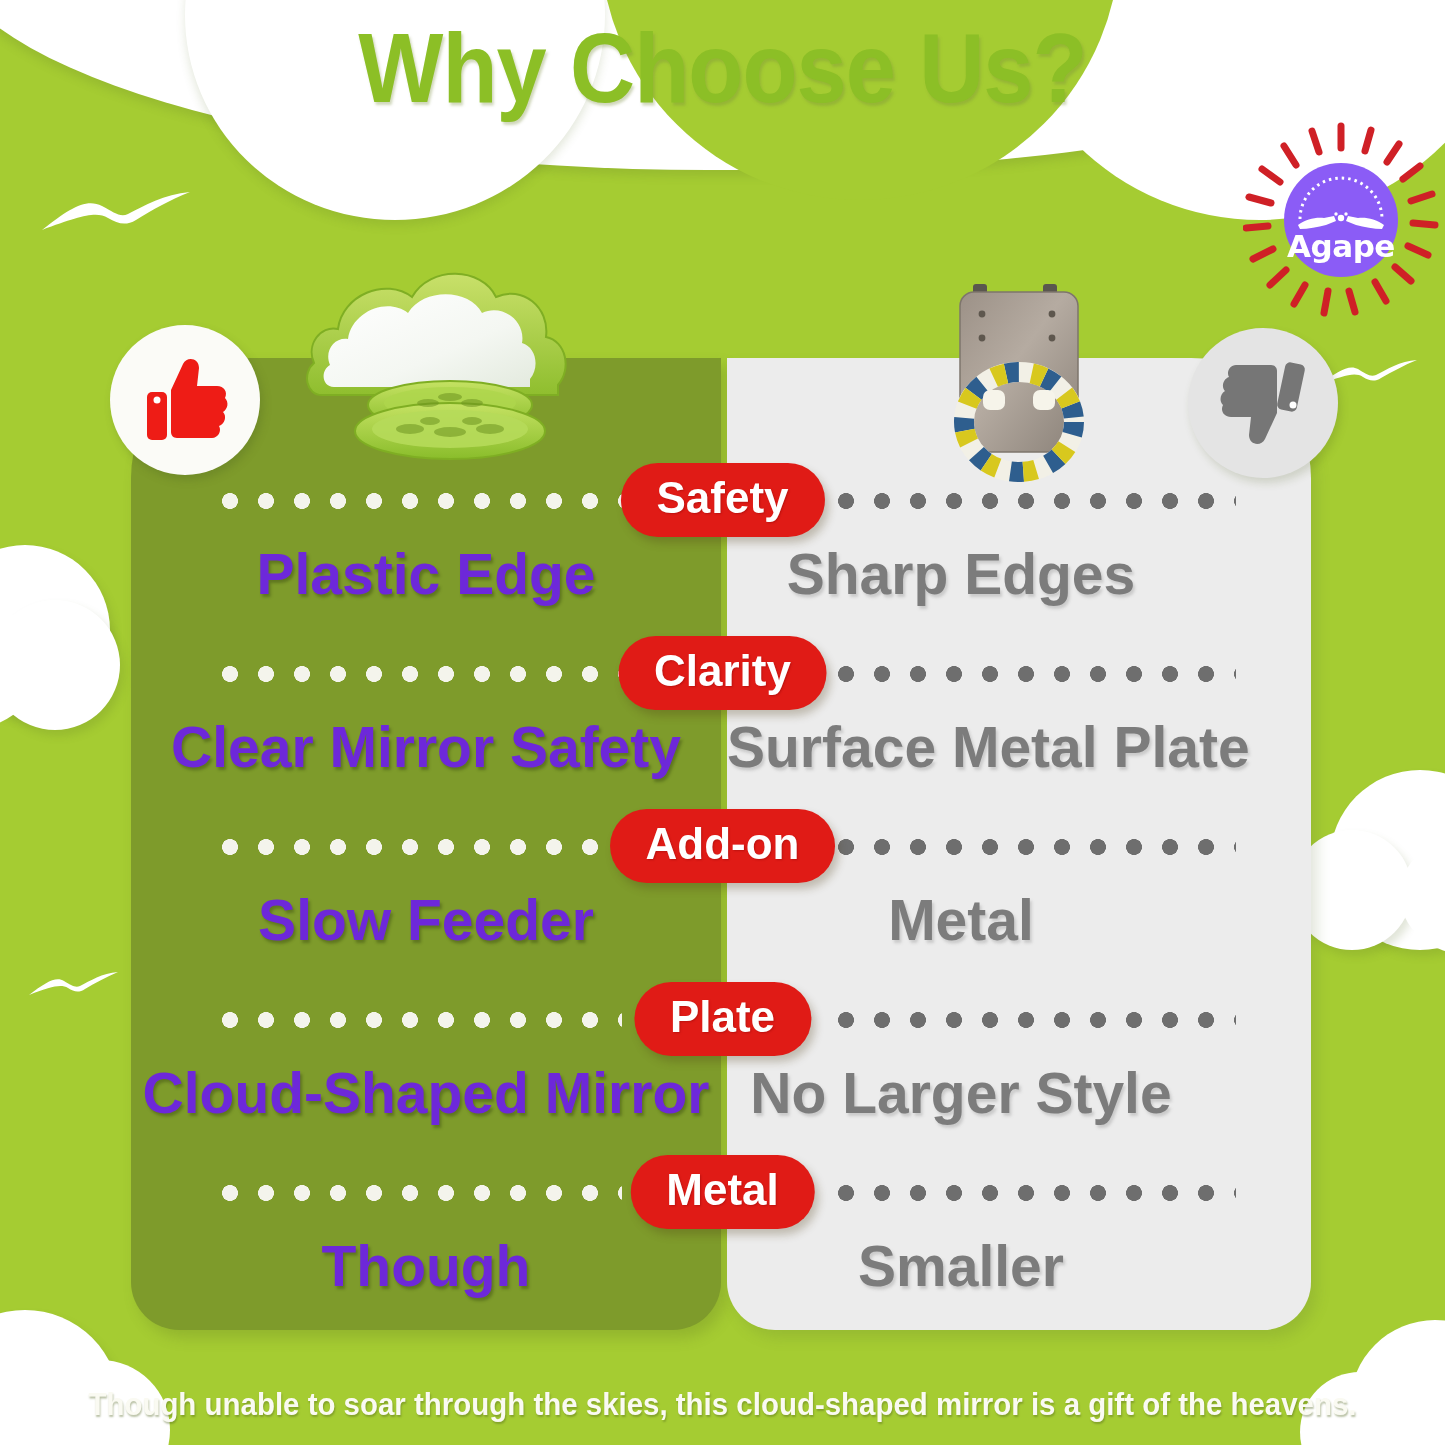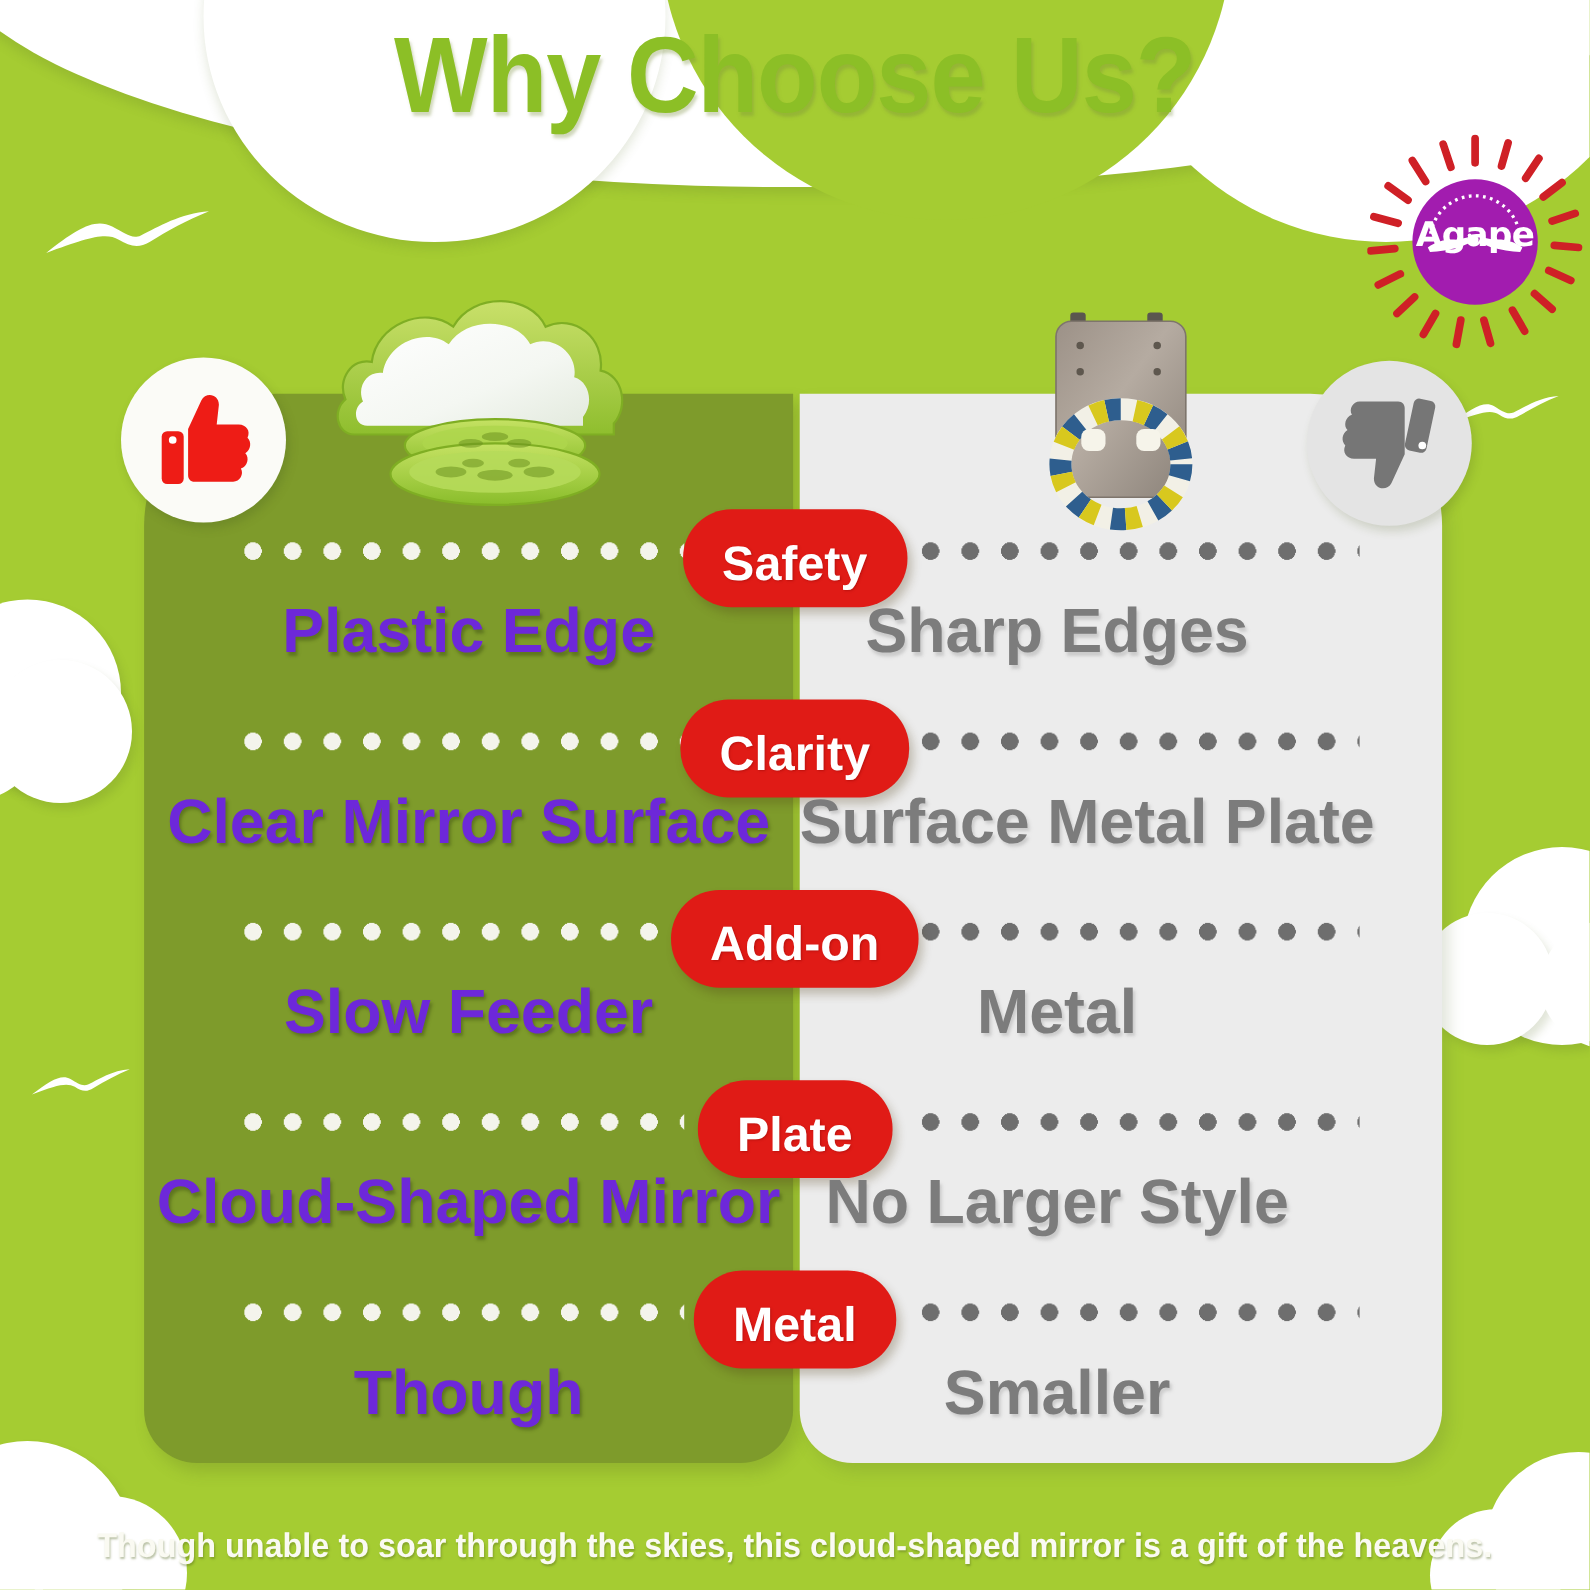--- a/index.html
+++ b/index.html
@@ -38,22 +38,22 @@
 
   
   .bird { position:absolute; }
   .bird svg { display:block; }
 
   
   .logo-wrap { position:absolute; left:1243px; top:122px; width:196px; height:196px; z-index:8; }
   .sunburst { position:absolute; inset:0; }
   .logo-circle {
     position:absolute; left:41px; top:41px; width:114px; height:114px;
-    background:#a21caf; border-radius:50%;
-    display:flex; align-items:center; justify-content:center;
+    background:#8b5cf6; border-radius:50%;
+    display:flex; align-items:flex-end; justify-content:center;
   }
   .logo-text {
     color:#fff; font-weight:bold; font-size:31px; letter-spacing:-.5px;
     margin-bottom:13px; font-family:"DejaVu Sans", sans-serif;
   }
   .logo-arc { position:absolute; left:41px; top:41px; width:114px; height:114px; }
 
   
   .panel-left {
     position:absolute; left:131px; top:358px; width:590px; height:972px;
@@ -95,21 +95,21 @@
   }
   .dotline.right {
     left:838px; width:398px;
     background-image:radial-gradient(circle 8px at 8px 8px, #6E6E6E 98%, transparent 100%);
   }
 
   .pill {
     position:absolute; left:50%; transform:translateX(-50%); top:-30px;
     background:#E01B16; color:#fff;
     font-weight:bold; font-size:44px;
-    padding:25px 36px 14px;
+    padding:10px 36px 14px;
     border-radius:44px;
     box-shadow:4px 6px 9px rgba(80,60,20,.28);
     white-space:nowrap;
     font-family:"Liberation Sans", sans-serif;
     text-shadow:1px 1px 2px rgba(120,0,0,.35);
   }
 
   .val {
     position:absolute; top:48px; font-weight:bold; font-size:57px;
     white-space:nowrap; text-align:center;
@@ -305,21 +305,21 @@
     <div class="dotline right"></div>
     <div class="pill">Safety</div>
     <div class="val left">Plastic Edge</div>
     <div class="val right">Sharp Edges</div>
   </div>
 
   <div class="row" style="top:666px;">
     <div class="dotline left"></div>
     <div class="dotline right"></div>
     <div class="pill">Clarity</div>
-    <div class="val left">Clear Mirror Surface</div>
+    <div class="val left">Clear Mirror Safety</div>
     <div class="val right">Surface Metal Plate</div>
   </div>
 
   <div class="row" style="top:839px;">
     <div class="dotline left"></div>
     <div class="dotline right"></div>
     <div class="pill">Add-on</div>
     <div class="val left">Slow Feeder</div>
     <div class="val right">Metal</div>
   </div>

